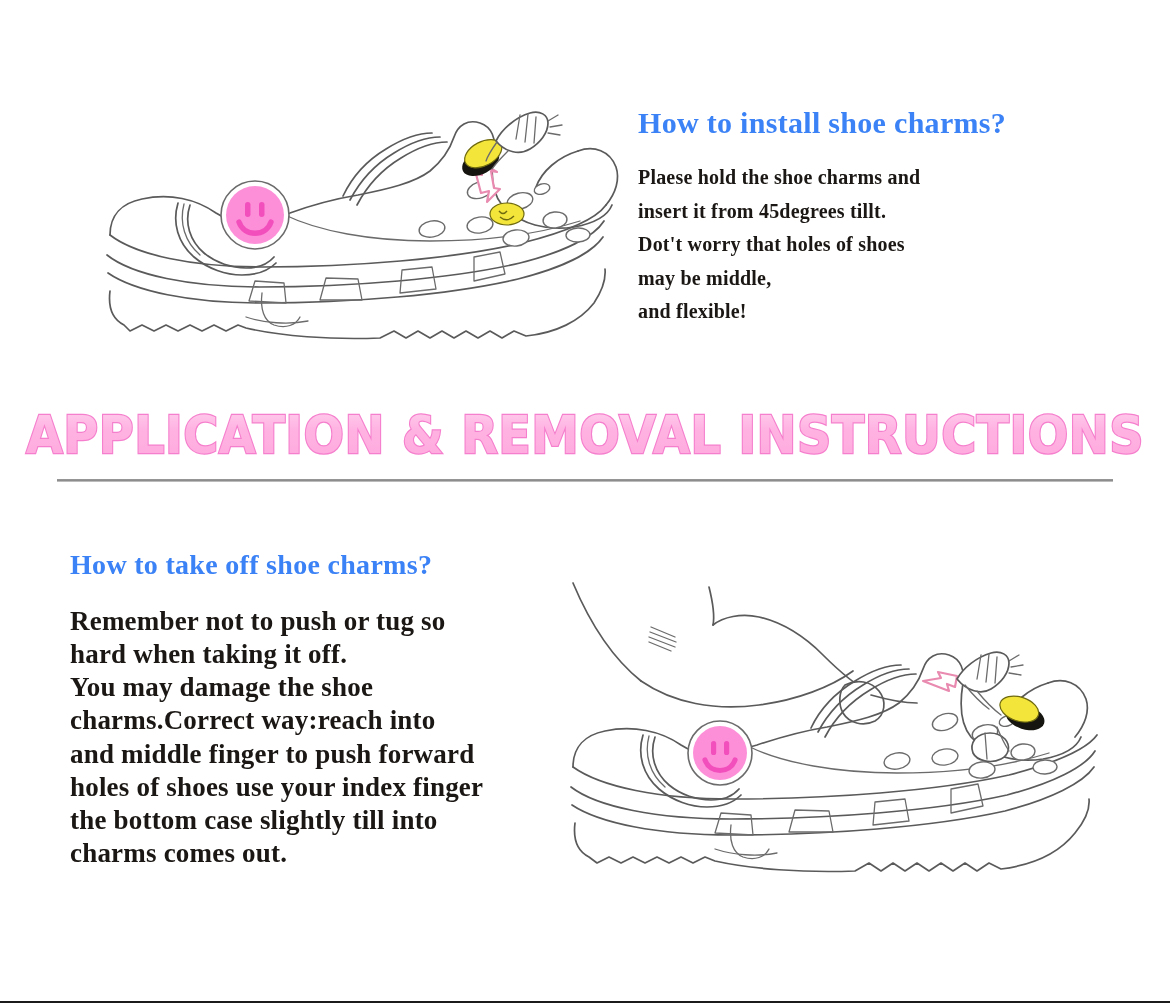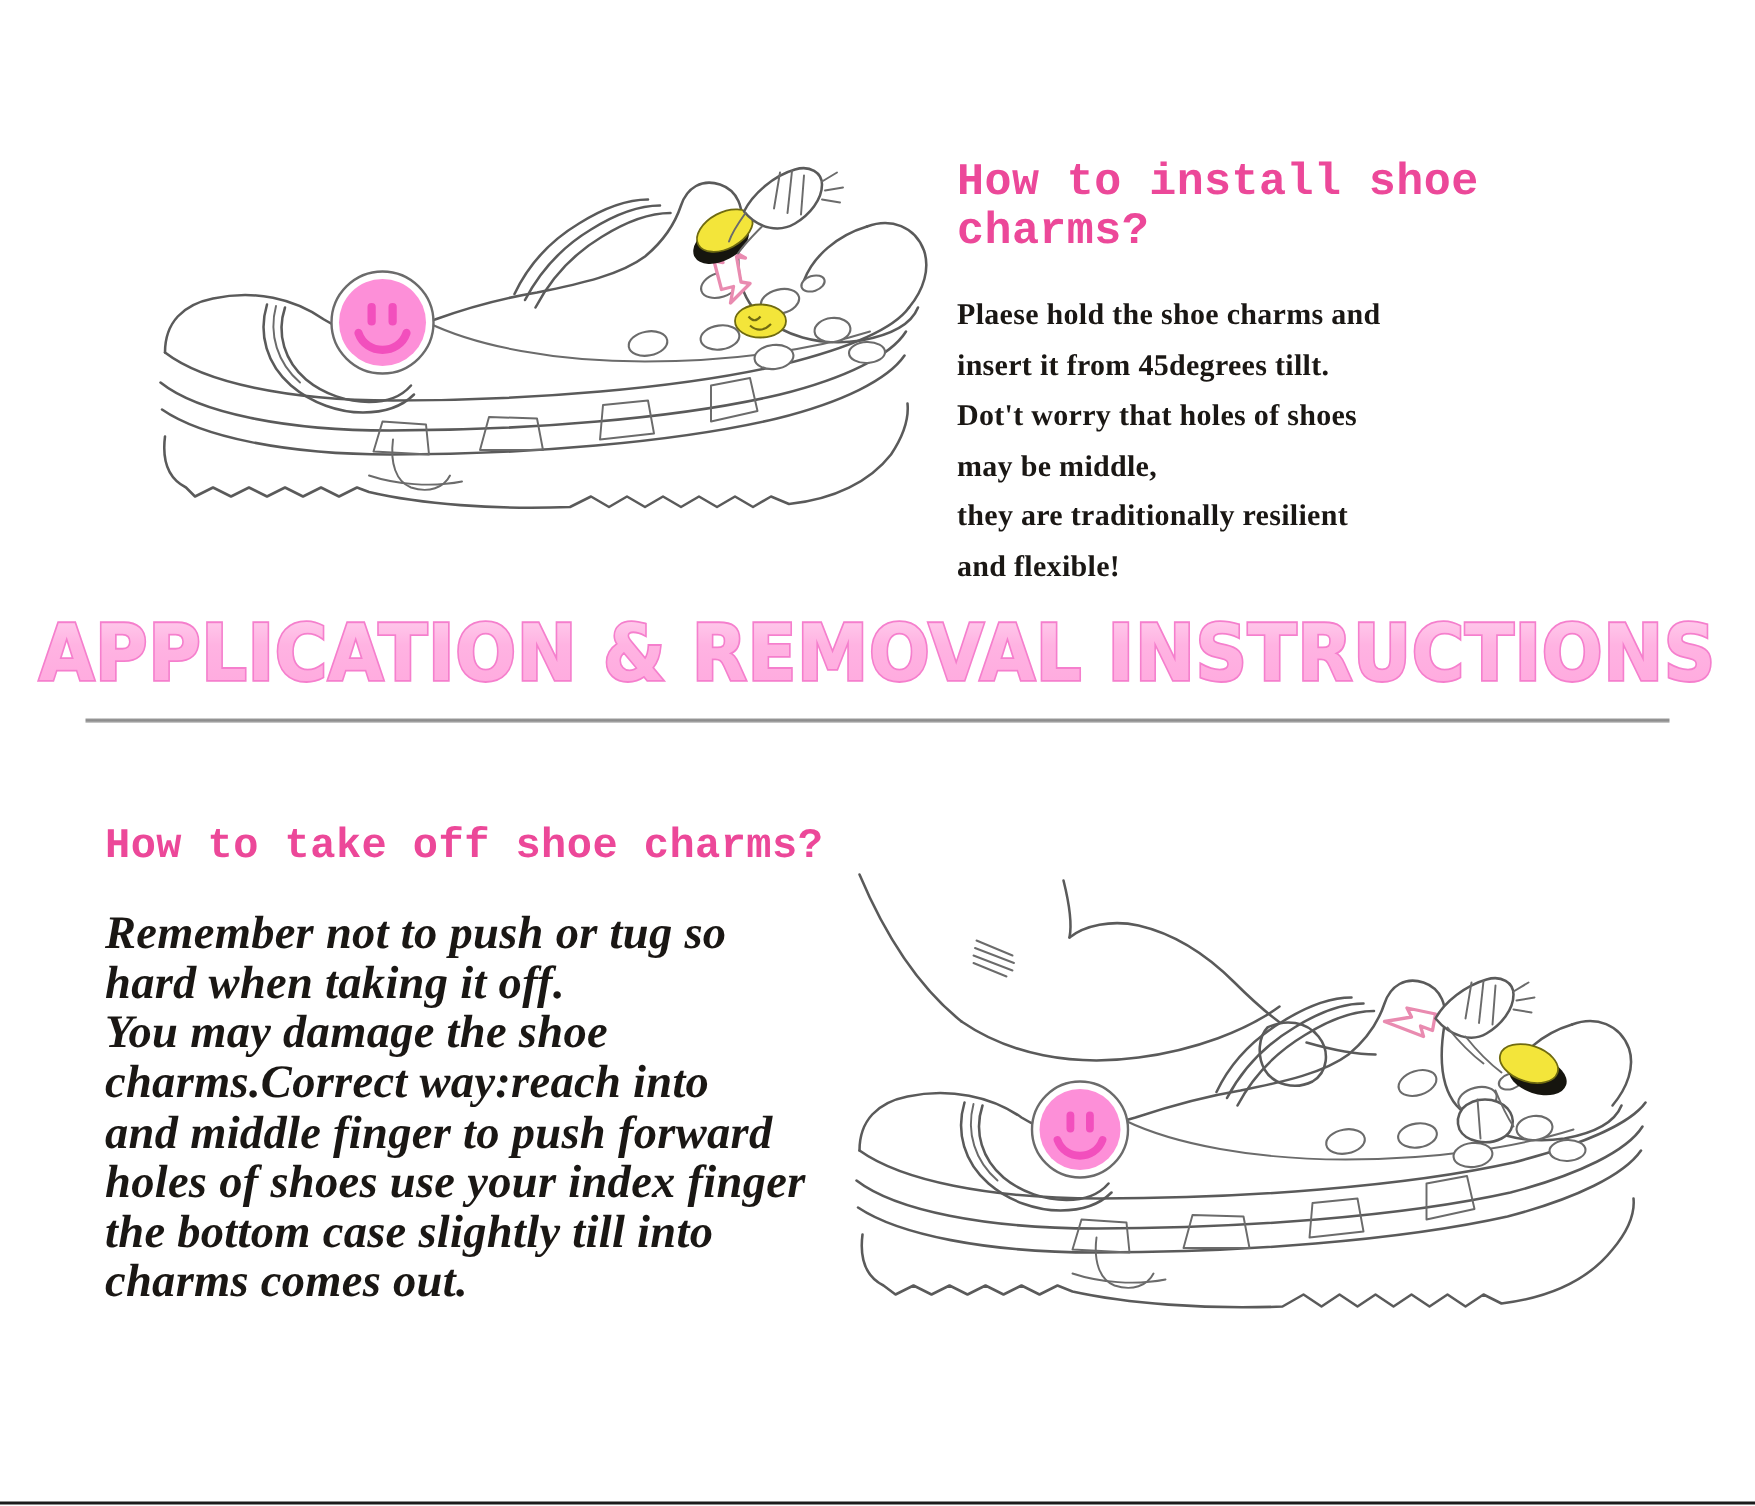--- a/index.html
+++ b/index.html
@@ -11,25 +11,25 @@
     position:relative;
   }
   .page{position:relative;width:1170px;height:1004px;background:#fff;overflow:hidden;}
 
   
   .top-section{position:absolute;left:0;top:0;width:1170px;height:400px;}
   .shoe-top{position:absolute;left:50px;top:95px;width:580px;height:260px;}
 
   .top-text{position:absolute;left:638px;top:106px;width:470px;}
   .heading{
-    font-family:Liberation Mono, monospace;
+    font-family:Liberation Serif, serif;
     font-weight:bold;
     font-size:30px;
     letter-spacing:0.3px;
-    color:#ec4899;
+    color:#3b82f6;
     margin:0 0 22px 0;
     line-height:1.1;
   }
   .body-copy{
     font-family:"Liberation Serif", serif;
     font-weight:bold;
     font-size:20px;
     line-height:33.5px;
     color:#1a1714;
     letter-spacing:0.2px;
@@ -45,21 +45,21 @@
   .banner svg{display:block;}
   .divider{
     position:absolute;left:57px;top:76px;width:1056px;height:3px;
     background:linear-gradient(to bottom,#9a9a9a 0,#8b8b8b 55%,#d8d8d8 100%);
   }
 
   
   .bottom-section{position:absolute;left:0;top:490px;width:1170px;height:470px;padding-left:32px;}
   .bottom-text{position:absolute;left:70px;top:60px;width:500px;}
   .bottom-text .heading{font-size:28px;margin-bottom:24px;}
-  .bottom-text .body-copy{font-size:31px;line-height:33.2px;font-style:italic;}
+  .bottom-text .body-copy{font-size:27px;line-height:33.2px;}
   .shoe-bottom{position:absolute;left:545px;top:85px;width:610px;height:330px;}
 
   .bottom-rule{position:absolute;left:0;top:1001px;width:1170px;height:2px;background:#1b1b1b;}
 
   .ln{fill:none;stroke:#5a5a5a;stroke-width:1.7;stroke-linecap:round;stroke-linejoin:round;}
   .ln-thin{fill:none;stroke:#6b6b6b;stroke-width:1.3;stroke-linecap:round;stroke-linejoin:round;}
   .hole{fill:#ffffff;stroke:#6b6b6b;stroke-width:1.4;}
   .white-fill{fill:#ffffff;stroke:#5a5a5a;stroke-width:1.7;stroke-linejoin:round;}
   .arrow-pink{fill:#ffffff;stroke:#e98bb0;stroke-width:2.2;stroke-linejoin:round;}
   .charm-yellow{fill:#f3e53a;stroke:#6f6a10;stroke-width:1.2;}
@@ -163,21 +163,20 @@
       </svg>
     </div>
 
     <div class="top-text">
       <h2 class="heading">How to install shoe charms?</h2>
       <div class="body-copy">
         <div>Plaese hold the shoe charms and</div>
         <div>insert it from 45degrees tillt.</div>
         <div>Dot't worry that holes of shoes</div>
         <div>may be middle,</div>
-        <div>they are traditionally resilient</div>
         <div>and flexible!</div>
       </div>
     </div>
   </div>
 
   <div class="banner-wrap">
     <div class="banner">
       <svg viewBox="0 0 1130 60" width="1130" height="60" preserveAspectRatio="none">
         <defs>
           <linearGradient id="bgrad" x1="0" y1="0" x2="0" y2="1">

